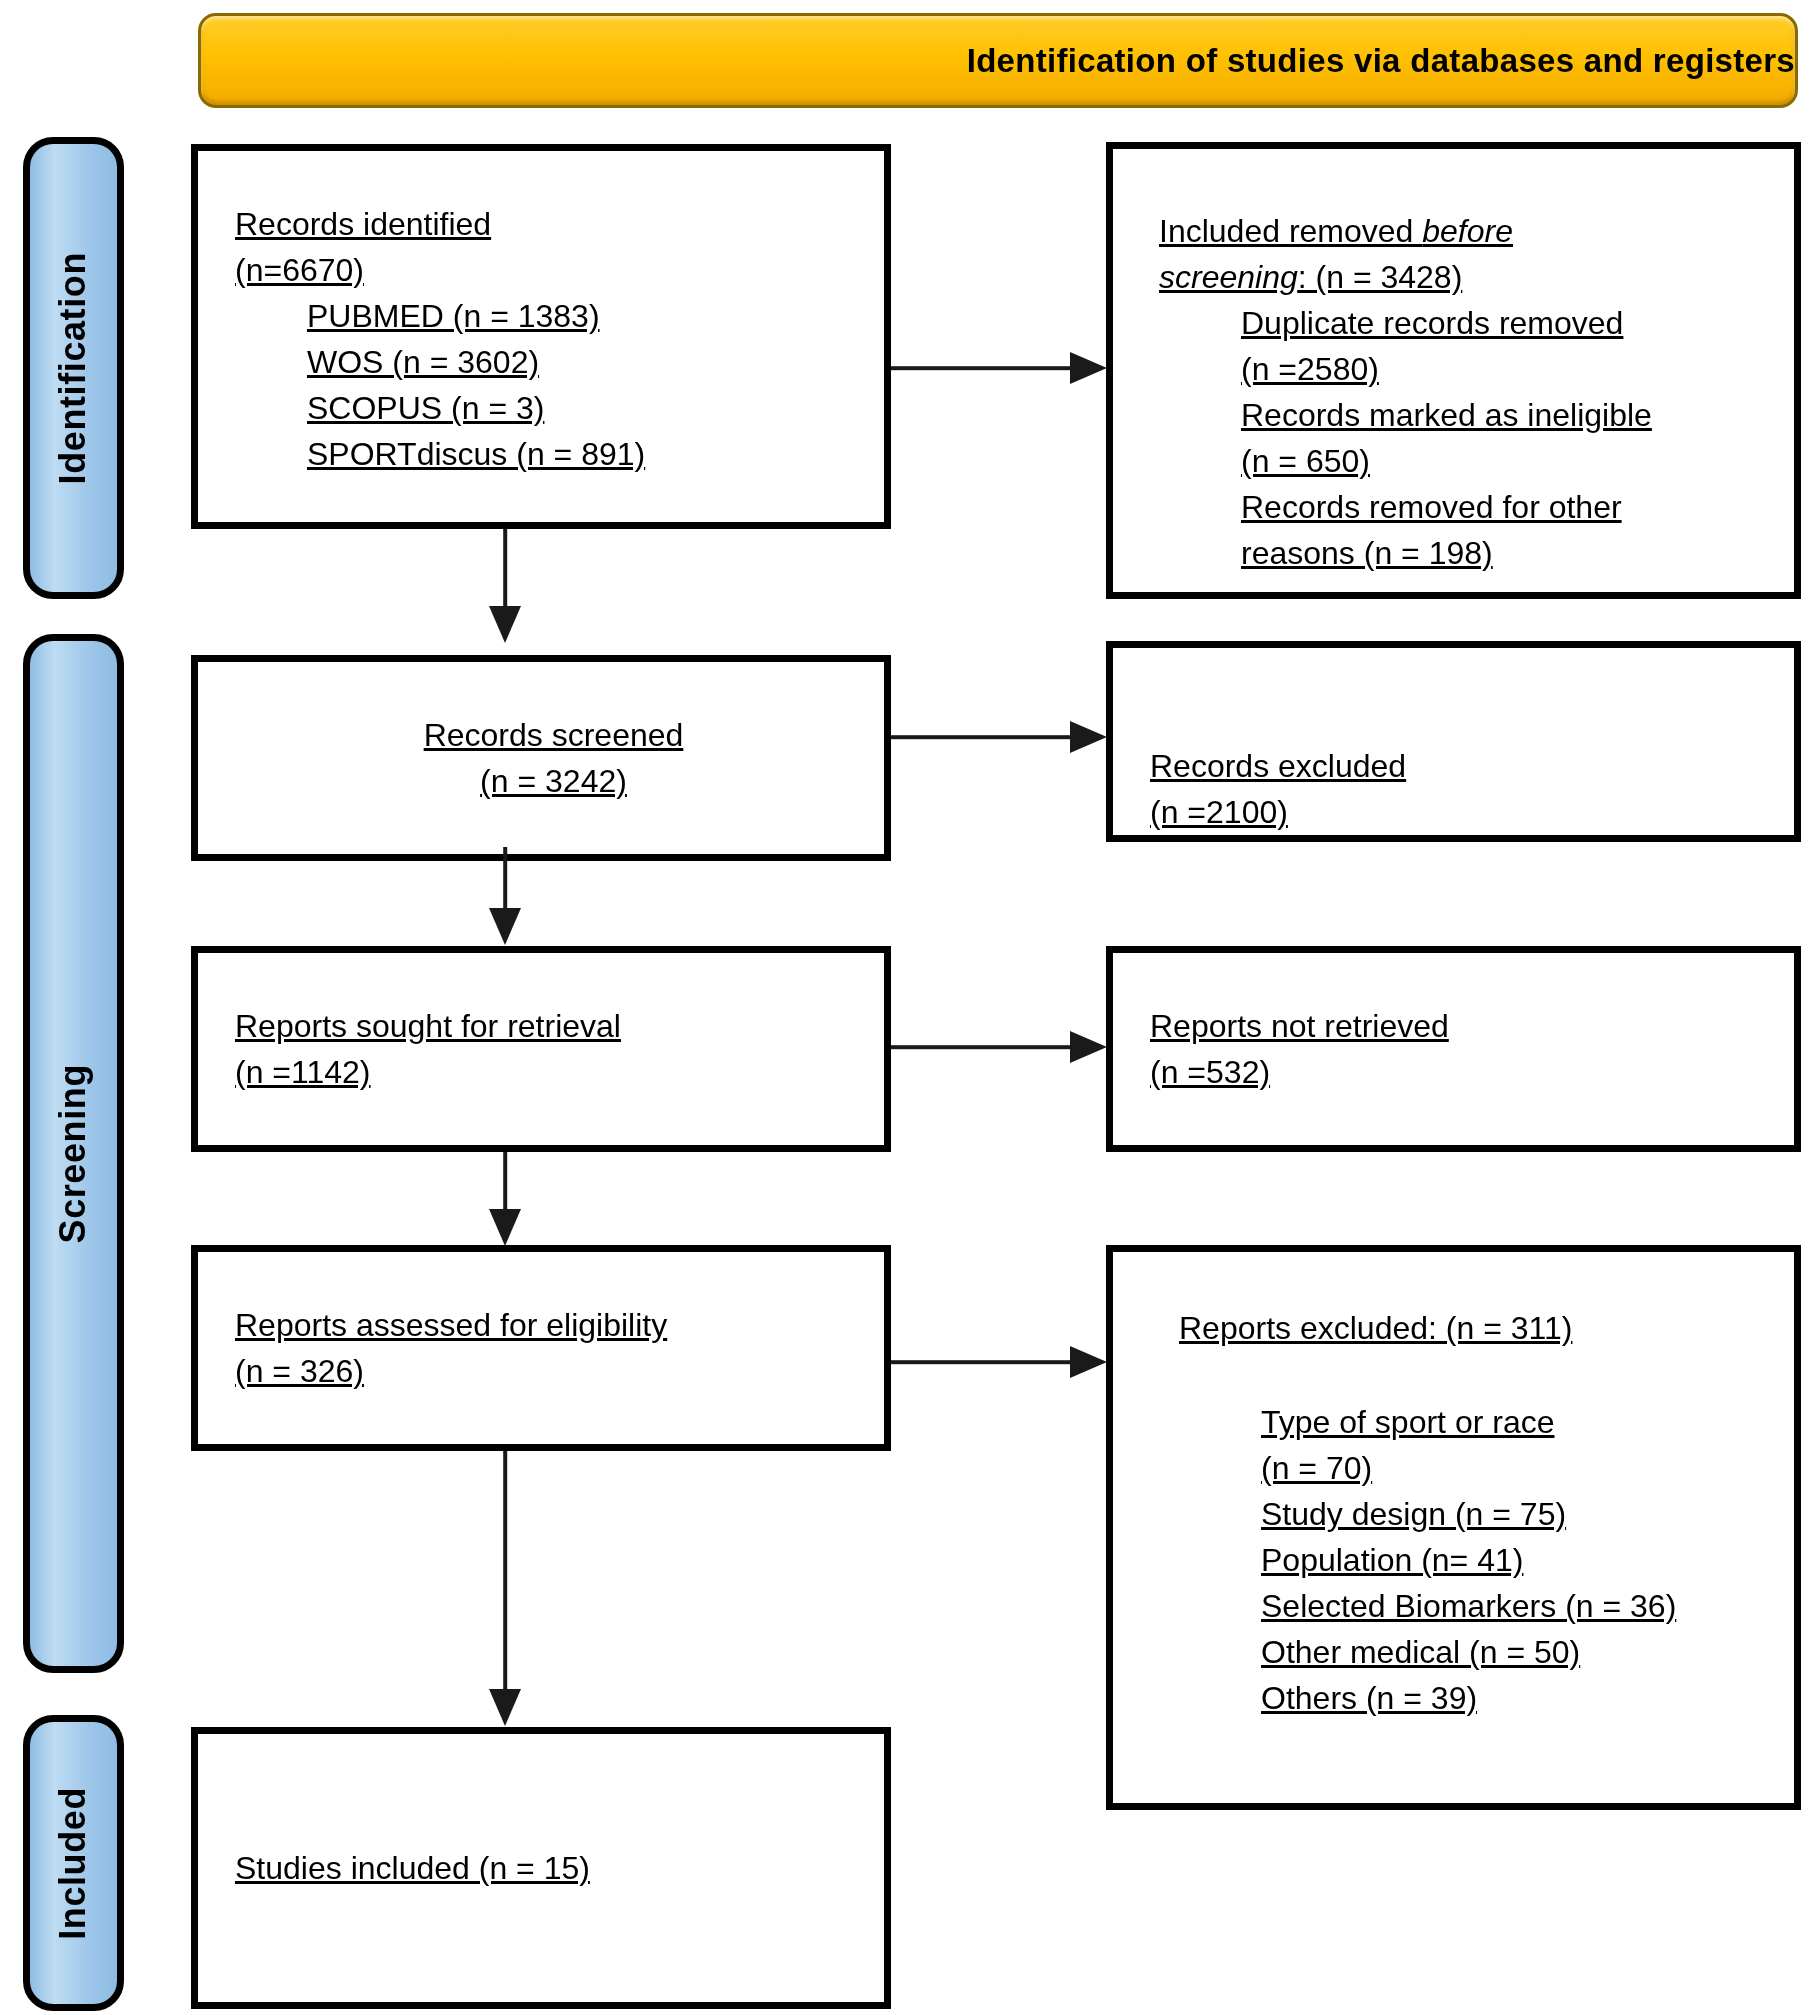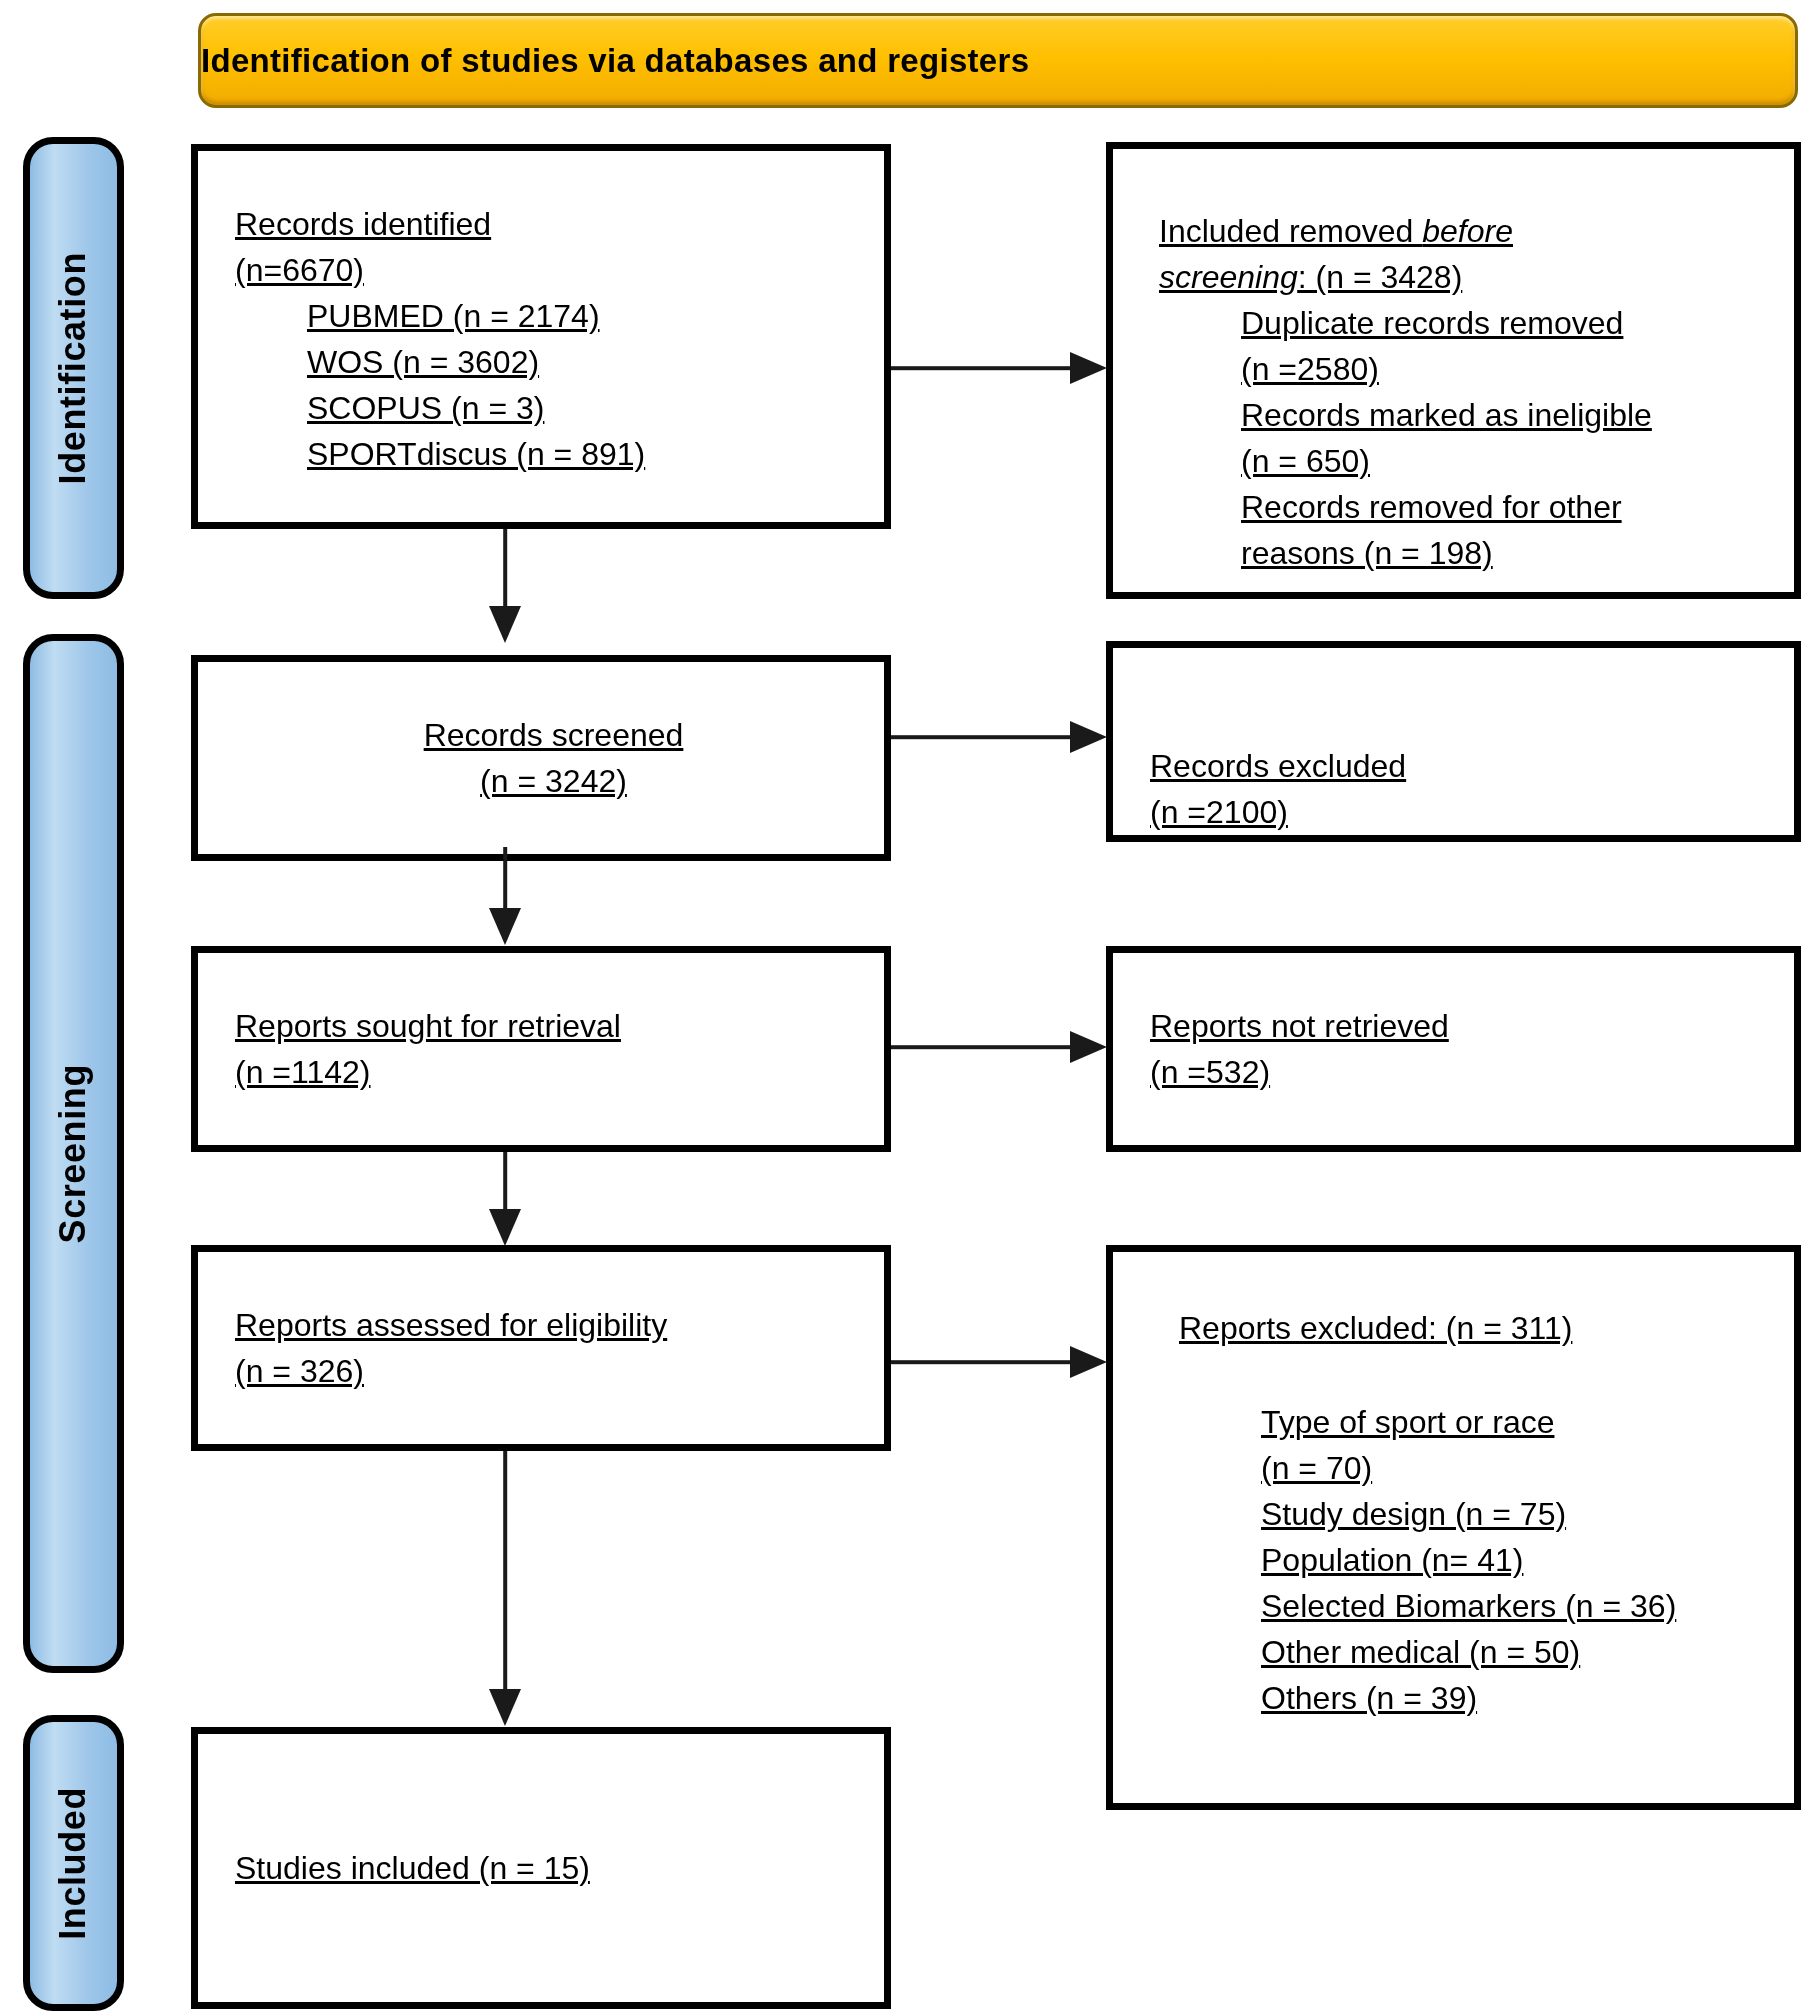--- a/index.html
+++ b/index.html
@@ -8,21 +8,21 @@
     --box-border:#000000; --arrow:#1A1A1A; --text:#000000;
   }
   html,body{margin:0;padding:0;background:#FFFFFF;}
   body{font-family:"Liberation Sans", sans-serif; color:var(--text);}
   #canvas{position:relative;width:1821px;height:2015px;background:#FFFFFF;overflow:hidden;}
 
   .banner{
     position:absolute;left:198px;top:13px;width:1600px;height:95px;
     box-sizing:border-box;border:3px solid var(--banner-border);border-radius:18px;
     background:linear-gradient(180deg,var(--banner-bg-light) 0%,var(--banner-bg) 45%,#F2AC00 100%);
-    display:flex;align-items:center;justify-content:flex-start;
+    display:flex;align-items:center;justify-content:flex-end;
     box-shadow:inset 0 2.4px 3.6px rgba(255,255,255,.55), inset 0 -3.6px 4.7px rgba(120,80,0,.35);
     font-weight:bold;font-size:33px;letter-spacing:0.3px;
   }
 
   .stage{
     position:absolute;left:22.5px;width:101px;box-sizing:border-box;
     border:7px solid #000;border-radius:30px;
     background:linear-gradient(90deg,#8FBCE4 0%,var(--stage-bg-light) 28%,var(--stage-bg) 70%,#8FBCE4 100%);
     display:flex;align-items:center;justify-content:center;
   }
@@ -100,21 +100,21 @@
     <span class="vtext">Screening</span>
   </div>
   <div class="stage" id="stage-included">
     <span class="vtext">Included</span>
   </div>
 
   <div class="box col-main" id="box-records-identified">
     <div class="box-text">
         <div class="line"><span>Records identified</span></div>
         <div class="line"><span>(n=6670)</span></div>
-        <div class="line indent"><span>PUBMED (n = 2174)</span></div>
+        <div class="line indent"><span>PUBMED (n = 1383)</span></div>
         <div class="line indent"><span>WOS (n = 3602)</span></div>
         <div class="line indent"><span>SCOPUS (n = 3)</span></div>
         <div class="line indent"><span>SPORTdiscus (n = 891)</span></div>
       </div>
   </div>
   <div class="box col-right" id="box-records-removed">
     <div class="box-text">
         <div class="line"><span>Included removed </span><span class="it">before</span></div>
         <div class="line"><span class="it">screening</span><span>: (n = 3428)</span></div>
         <div class="line indent"><span>Duplicate records removed</span></div>

